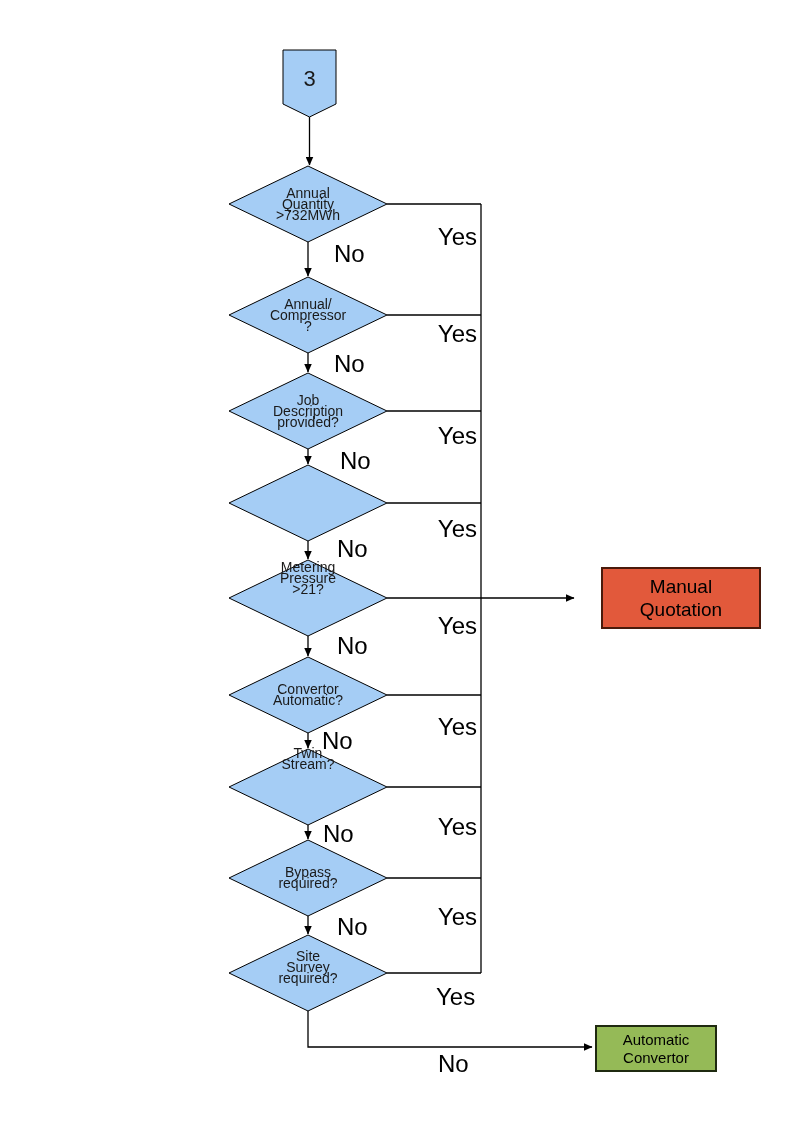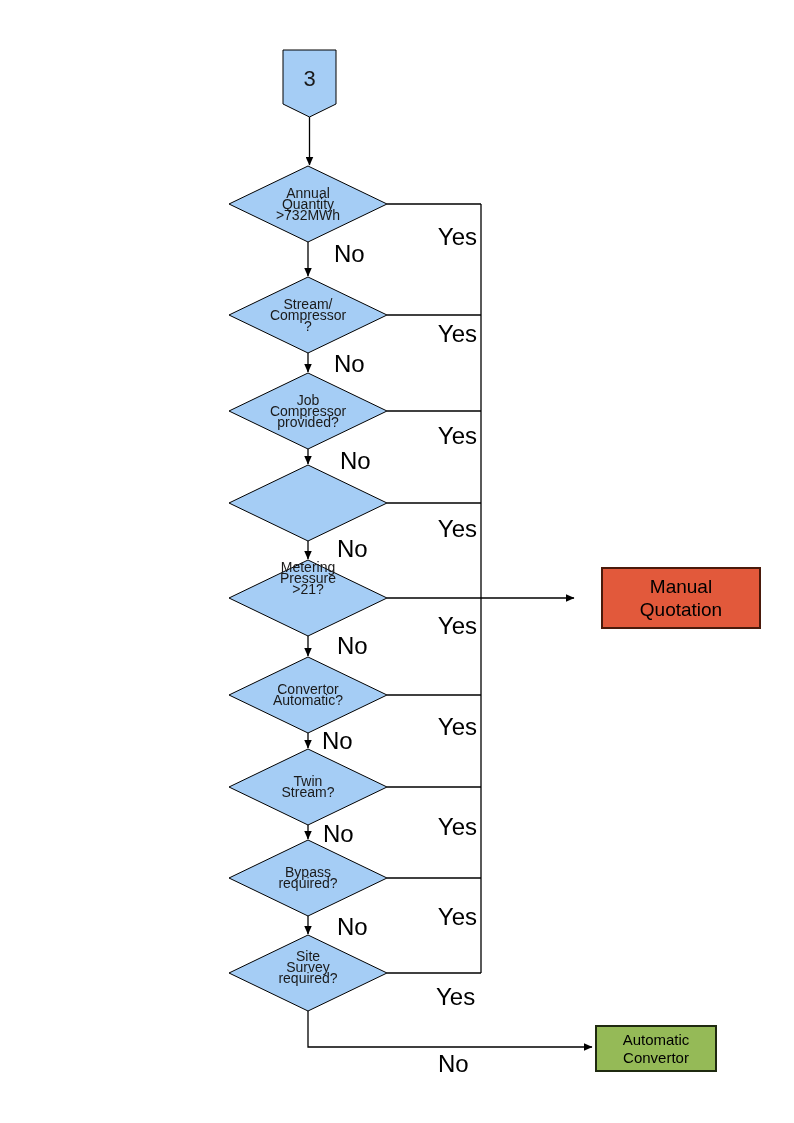--- a/index.html
+++ b/index.html
@@ -43,21 +43,21 @@
   #yes-8{left:436px;top:982px;width:70px;text-align:left;}
   
   #no-0{left:334px;top:239px;} #no-1{left:334px;top:349px;}
   #no-2{left:340px;top:446px;} #no-3{left:337px;top:534px;}
   #no-4{left:337px;top:631px;} #no-5{left:322px;top:726px;}
   #no-6{left:323px;top:819px;} #no-7{left:337px;top:912px;}
   #no-8{left:438px;top:1049px;}
   
   #dtext-0{top:166px;} #dtext-1{top:277px;} #dtext-2{top:373px;}
   #dtext-3{top:465px;} #dtext-4{top:540px;} #dtext-5{top:657px;}
-  #dtext-6{top:749px;} #dtext-7{top:840px;} #dtext-8{top:929px;}
+  #dtext-6{top:721px;} #dtext-7{top:840px;} #dtext-8{top:929px;}
 </style>
 </head>
 <body>
 
 <div id="page">
 
   <svg id="flow-svg" width="794" height="1123" viewBox="0 0 794 1123">
     <defs>
       <marker id="ah" markerWidth="9" markerHeight="8" refX="8.5" refY="4" orient="auto" markerUnits="userSpaceOnUse">
         <path d="M0,0 L9,4 L0,8 Z" fill="#000"></path>
@@ -101,25 +101,25 @@
     <line x1="387" y1="598" x2="574" y2="598" stroke="#000" stroke-width="1.3" marker-end="url(#ah)"></line>
 
     <polyline points="308,1011 308,1047 592,1047" fill="none" stroke="#000" stroke-width="1.3" marker-end="url(#ah)"></polyline>
   </svg>
 
   <div class="conn-label">3</div>
 
   <div class="dtext" id="dtext-0">Annual
 Quantity
 &gt;732MWh</div>
-  <div class="dtext" id="dtext-1">Stream/
+  <div class="dtext" id="dtext-1">Annual/
 Compressor
 ?</div>
   <div class="dtext" id="dtext-2">Job
-Compressor
+Description
 provided?</div>
   <div class="dtext" id="dtext-4">Metering
 Pressure
 &gt;21?</div>
   <div class="dtext" id="dtext-5">Convertor
 Automatic?</div>
   <div class="dtext" id="dtext-6">Twin
 Stream?</div>
   <div class="dtext" id="dtext-7">Bypass
 required?</div>

